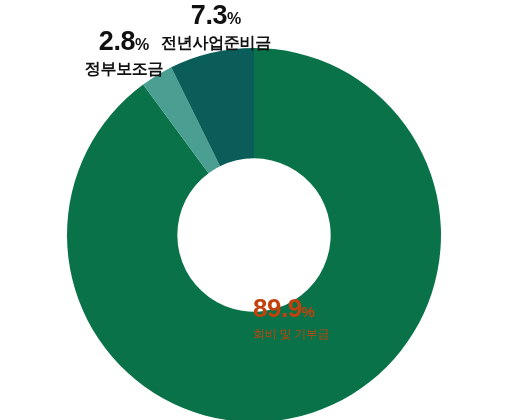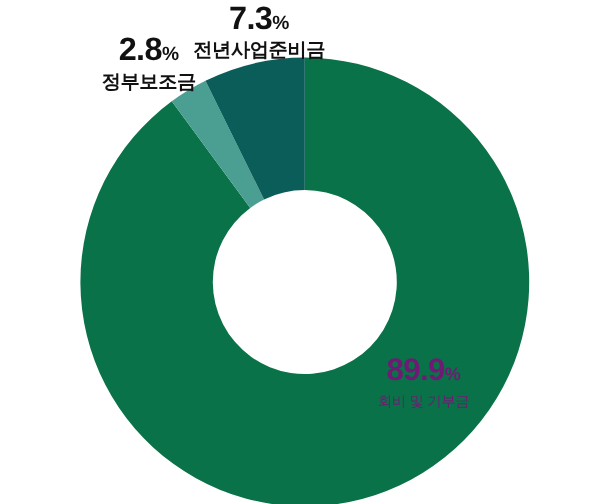--- a/index.html
+++ b/index.html
@@ -63,23 +63,22 @@
   }
   #callout-gov-subsidy {
     left: 54px;
     top: 28px;
     width: 140px;
   }
 
   
   .inner-label {
     position: absolute;
-    text-align: center;
     white-space: nowrap;
-    color: #701a75;
+    color: #c2410c;
   }
   .inner-label .pct {
     font-size: 26px;
     font-weight: bold;
     letter-spacing: -0.5px;
     line-height: 1.0;
     display: block;
   }
   .inner-label .pct .sym {
     font-size: 15px;

